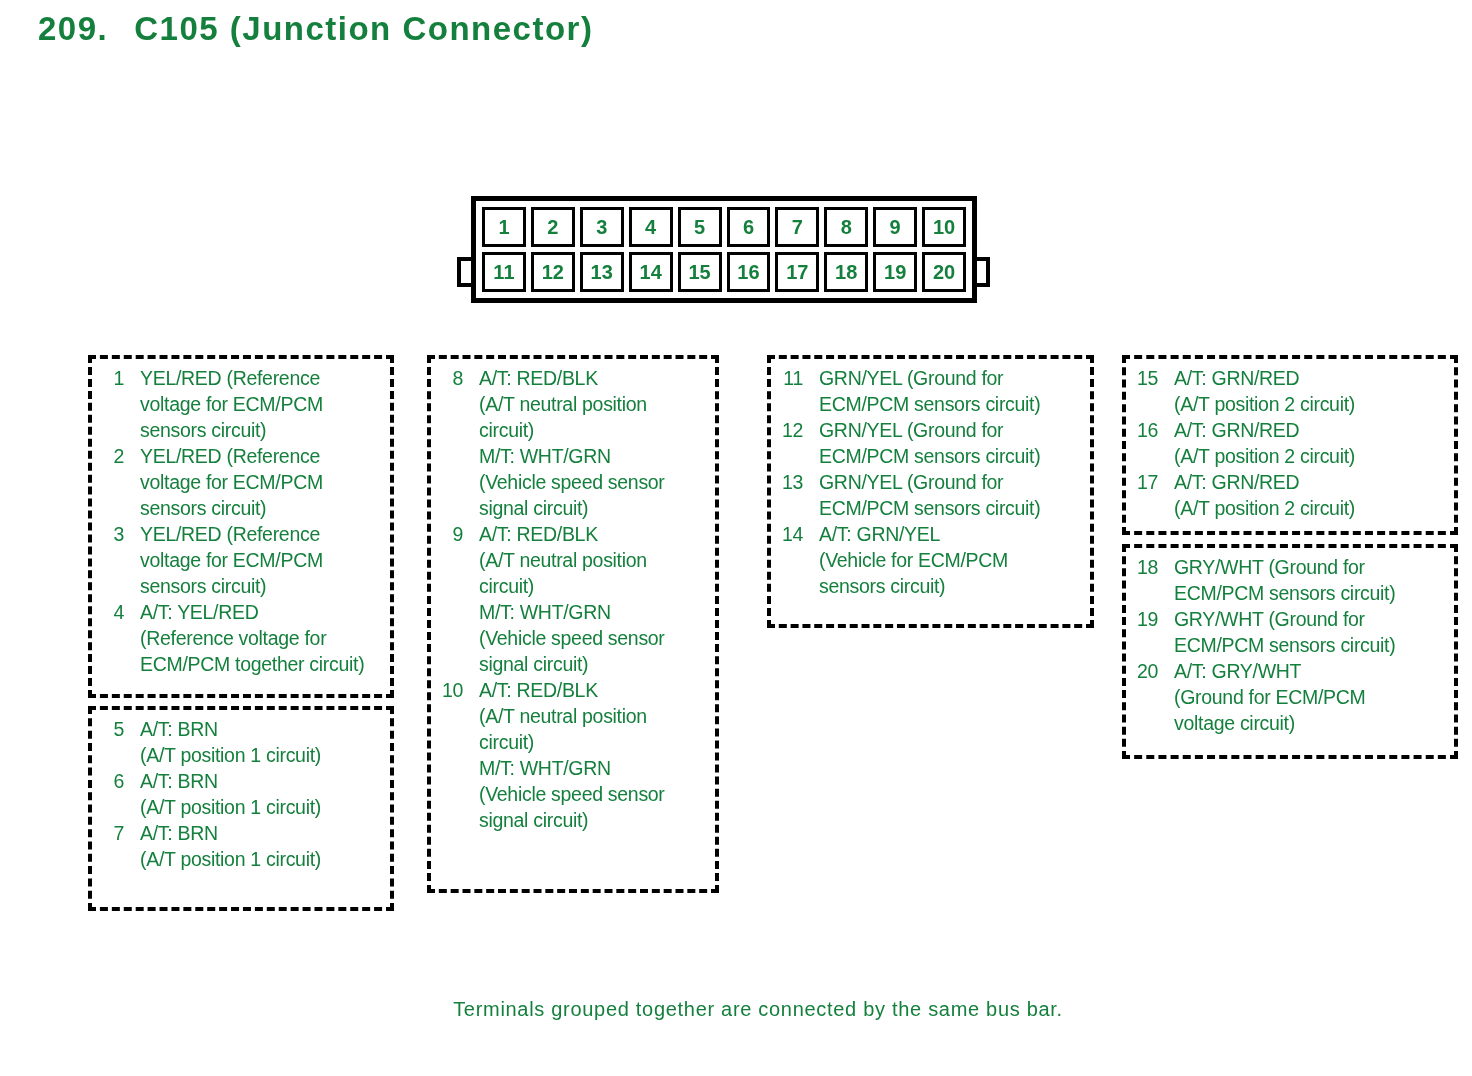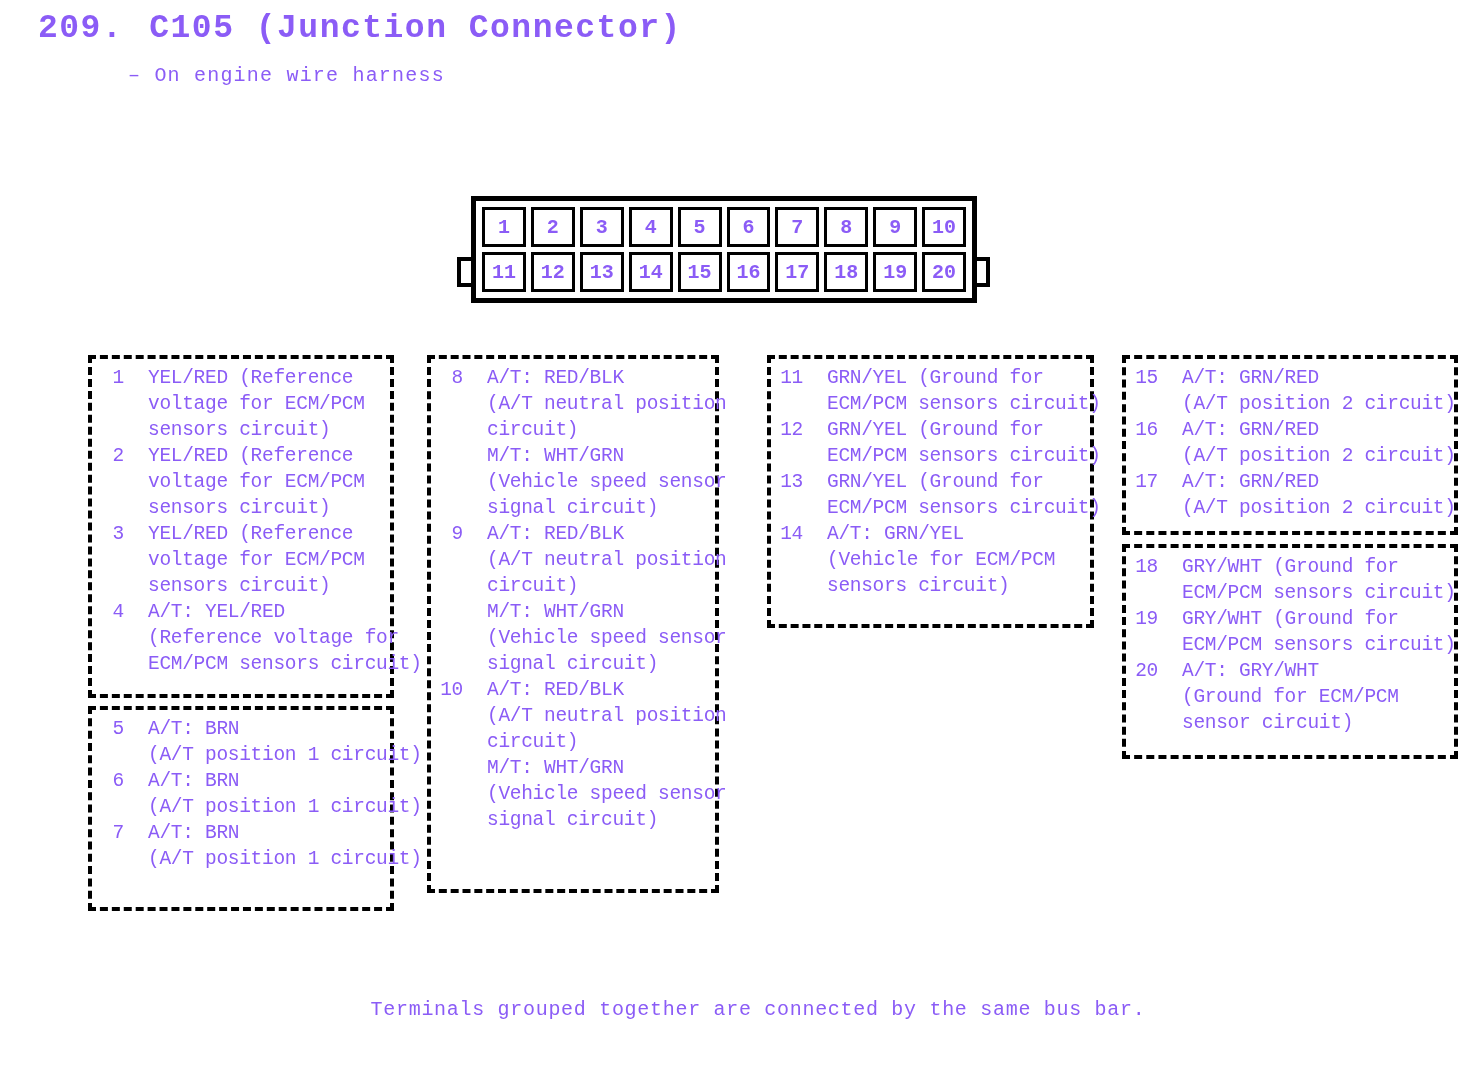--- a/index.html
+++ b/index.html
@@ -1,19 +1,19 @@
 <!DOCTYPE html>
 <html><head>
 <meta charset="utf-8">
 <style>
   html,body { margin:0; padding:0; background:#ffffff; }
   .page {
     position:relative; width:1472px; height:1076px;
-    background:#ffffff; color:#8b5cf6;
-    font-family:Liberation Mono, monospace;
+    background:#ffffff; color:#15803d;
+    font-family:Liberation Sans, sans-serif;
     overflow:hidden;
   }
 
   
   .title { position:absolute; left:38px; top:10px; font-weight:bold; font-size:33px; letter-spacing:1.5px; white-space:nowrap; }
   .title .text { margin-left:26px; }
 
   
   .notes { position:absolute; left:128px; top:61px; font-size:20px; line-height:29px; letter-spacing:1.2px; }
 
@@ -34,21 +34,21 @@
   .tab-right { left:966px; width:24px; }
 
   
   .pin-box {
     position:absolute; border:4px dashed #000; box-sizing:border-box;
     padding:6px; font-size:19.5px; line-height:26px; letter-spacing:-0.3px;
     background:#ffffff;
   }
   .pin-item { display:flex; align-items:flex-start; }
   .pin-num  { flex:0 0 26px; text-align:right; }
-  .pin-desc { margin-left:24px; white-space:pre; }
+  .pin-desc { margin-left:16px; white-space:pre; }
 
   .box-1-4   { left:88px;   top:355px; width:306px; height:343px; }
   .box-5-7   { left:88px;   top:706px; width:306px; height:205px; }
   .box-8-10  { left:427px;  top:355px; width:292px; height:538px; }
   .box-11-14 { left:767px;  top:355px; width:327px; height:273px; }
   .box-15-17 { left:1122px; top:355px; width:336px; height:180px; }
   .box-18-20 { left:1122px; top:544px; width:336px; height:215px; }
 
   
   .footer { position:absolute; left:0; right:0; top:998px; text-align:center; font-size:20px; letter-spacing:0.7px;padding-left:44px; }
@@ -56,21 +56,20 @@
 </head>
 <body>
 
 <div class="page">
 
   <div class="title">
     <span class="num">209.</span><span class="text">C105 (Junction Connector)</span>
   </div>
 
   <div class="notes">
-    <div>– On engine wire harness</div>
   </div>
 
   <div class="tab tab-left"></div>
   <div class="tab tab-right"></div>
 
   <div class="connector">
     <div class="pin-cell">1</div>
     <div class="pin-cell">2</div>
     <div class="pin-cell">3</div>
     <div class="pin-cell">4</div>
@@ -108,21 +107,21 @@
     <div class="pin-item">
       <span class="pin-num">3</span>
       <span class="pin-desc">YEL/RED (Reference
 voltage for ECM/PCM
 sensors circuit)</span>
     </div>
     <div class="pin-item">
       <span class="pin-num">4</span>
       <span class="pin-desc">A/T: YEL/RED
 (Reference voltage for
-ECM/PCM sensors circuit)</span>
+ECM/PCM together circuit)</span>
     </div>
   </div>
 
   <div class="pin-box box-5-7">
     <div class="pin-item">
       <span class="pin-num">5</span>
       <span class="pin-desc">A/T: BRN
 (A/T position 1 circuit)</span>
     </div>
     <div class="pin-item">
@@ -217,19 +216,19 @@
     </div>
     <div class="pin-item">
       <span class="pin-num">19</span>
       <span class="pin-desc">GRY/WHT (Ground for
 ECM/PCM sensors circuit)</span>
     </div>
     <div class="pin-item">
       <span class="pin-num">20</span>
       <span class="pin-desc">A/T: GRY/WHT
 (Ground for ECM/PCM
-sensor circuit)</span>
+voltage circuit)</span>
     </div>
   </div>
 
   <div class="footer">Terminals grouped together are connected by the same bus bar.</div>
 
 </div>
 
 </body></html>

